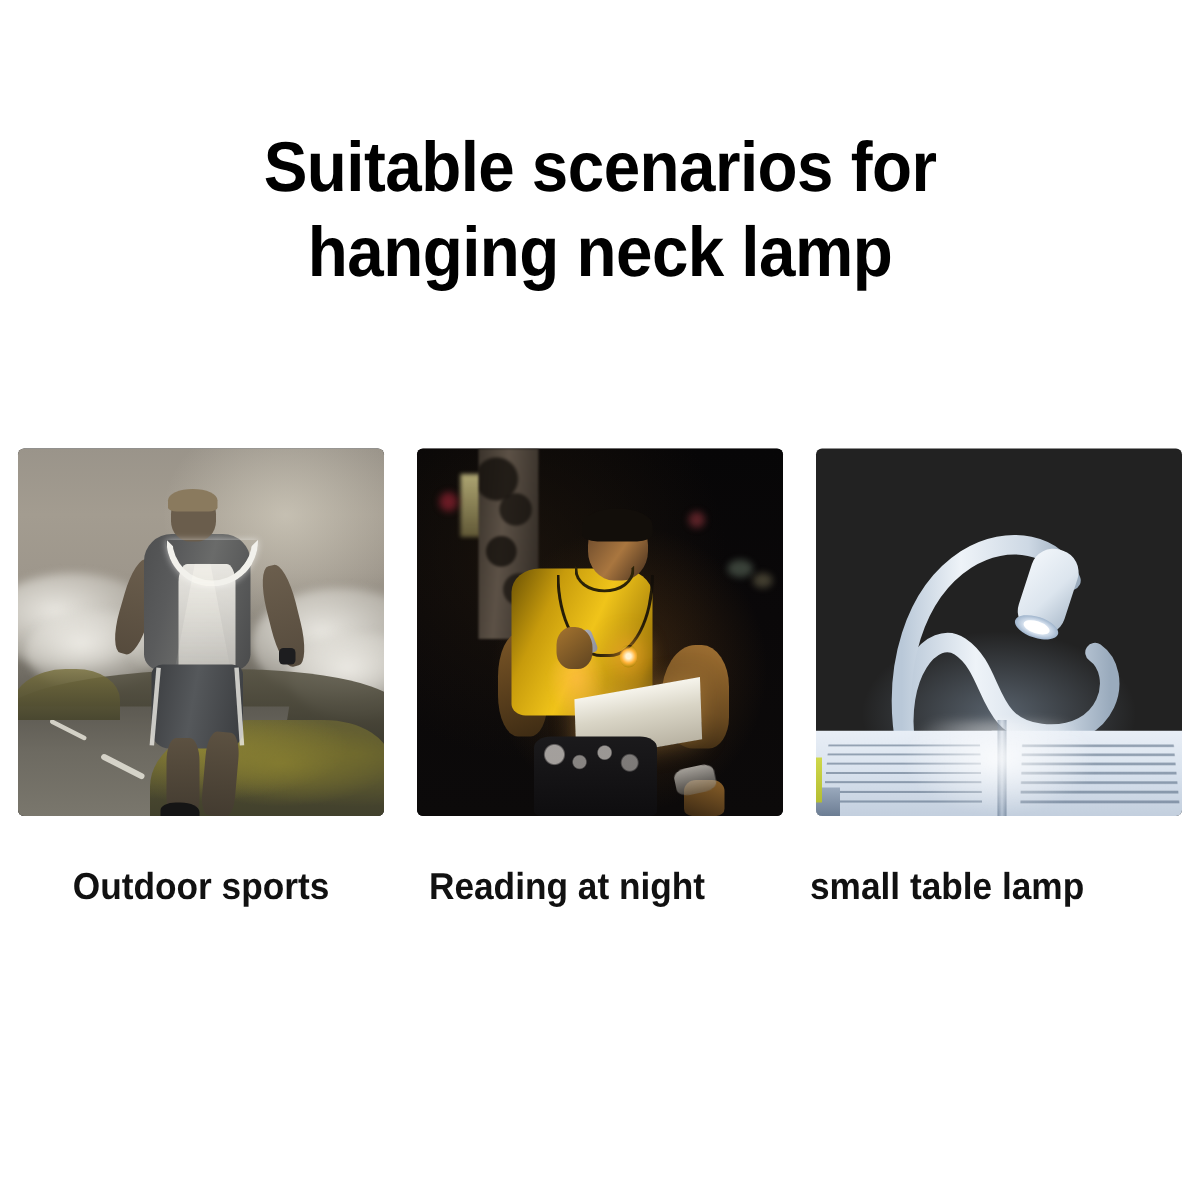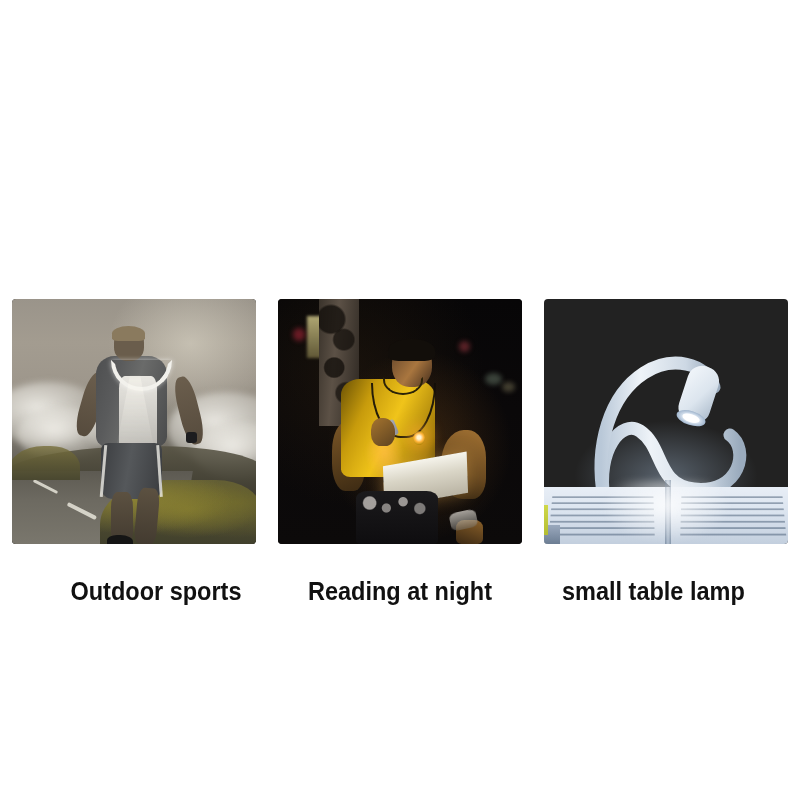--- a/index.html
+++ b/index.html
@@ -61,21 +61,21 @@
   }
 
   
   .captions {
     position: absolute;
     top: 576px;
     left: 12px;
     width: 776px;
     height: 34px;
     display: flex;
-    justify-content: center;
+    justify-content: flex-start;
   }
   .caption {
     width: 244px;
     text-align: center;
     font-family: "Liberation Sans", sans-serif;
     font-weight: bold;
     font-size: 25px;
     line-height: 30px;
     color: #111111;
     transform: scaleX(0.94);
@@ -439,20 +439,24 @@
     position: absolute; left: 0; bottom: 0;
     width: 9%; height: 30%;
     background: linear-gradient(to bottom, #9aa9bd, #6c7d93);
   }
 </style>
 </head>
 <body>
 
 <div class="page">
 
+  <div class="title-block">
+    <span class="title-line">Suitable scenarios for</span>
+    <span class="title-line">hanging neck lamp</span>
+  </div>
 
   <div class="panels">
 
     <div class="panel">
       <div class="scene-outdoor">
         <div class="sky-glow"></div>
         <div class="cloud c1"></div>
         <div class="cloud c2"></div>
         <div class="cloud c3"></div>
         <div class="cloud c4"></div>

